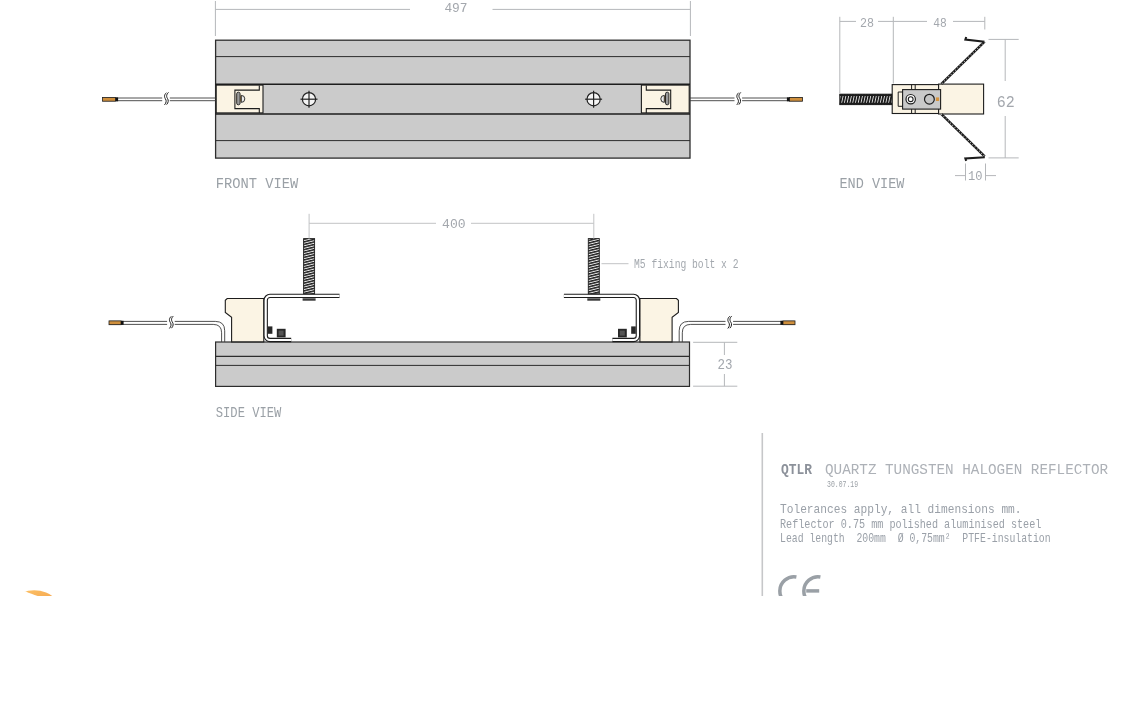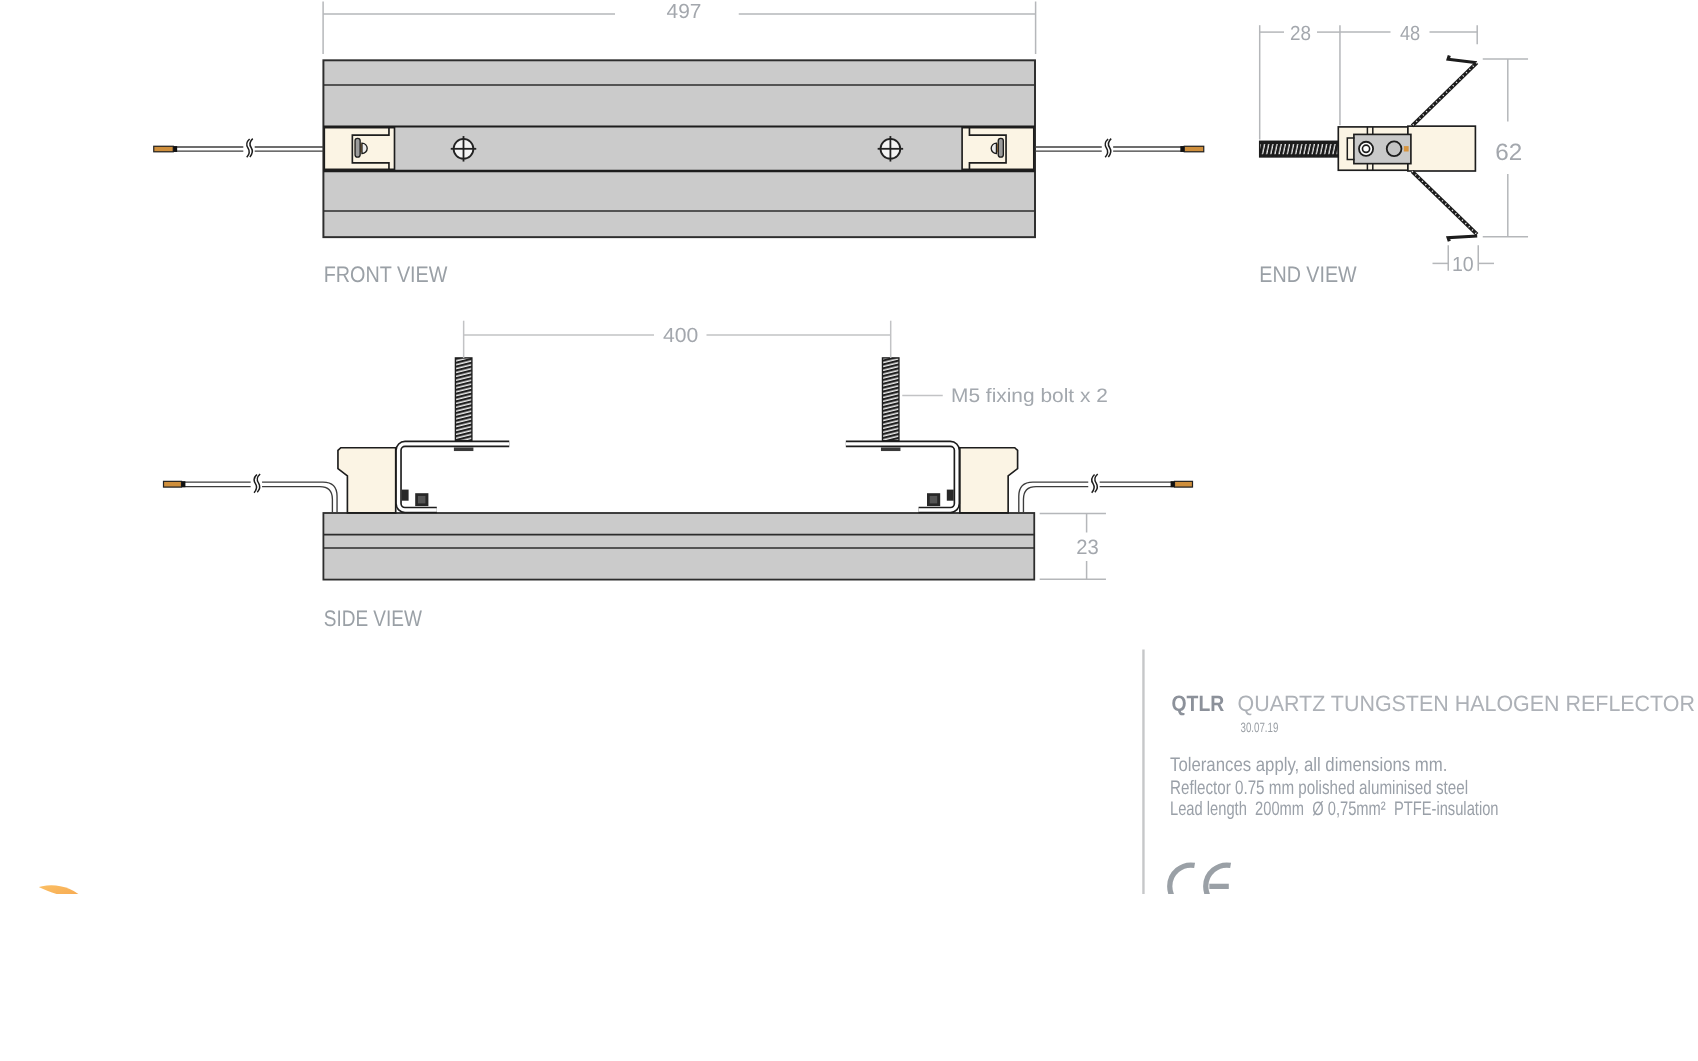--- a/index.html
+++ b/index.html
@@ -1,16 +1,16 @@
 <!DOCTYPE html>
 <html><head>
 <meta charset="utf-8">
 <style>
 html,body{margin:0;padding:0;background:#ffffff;}
-#page{position:relative;width:1132px;height:596px;font-family:Liberation Sans, sans-serif;overflow:hidden;background:#fff;}
+#page{position:relative;width:1132px;height:596px;font-family:Liberation Mono, monospace;overflow:hidden;background:#fff;}
 #draw{position:absolute;left:0;top:0;}
 .tb{position:absolute;transform-origin:left top;white-space:pre;}
 </style>
 </head>
 <body>
 <div id="page">
 <svg id="draw" width="1132" height="707" viewBox="0 0 1132 707">
 <defs>
 <pattern id="rodp" width="2.7" height="8" patternUnits="userSpaceOnUse" patternTransform="rotate(12)">
   <rect width="2.7" height="8" fill="#e8e8e8"></rect>

